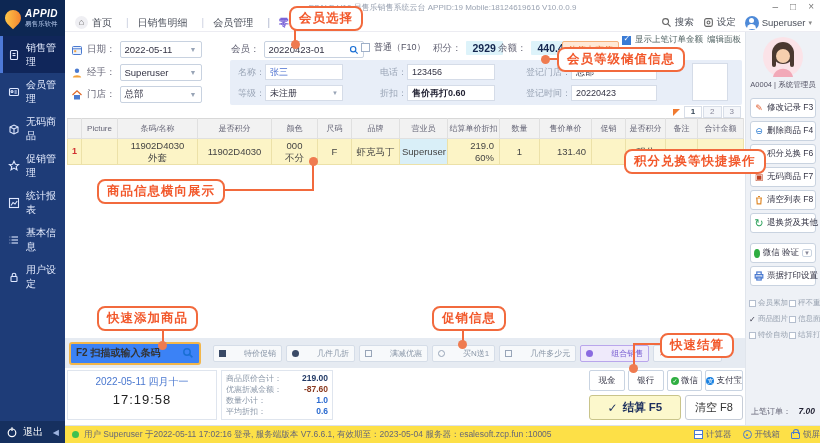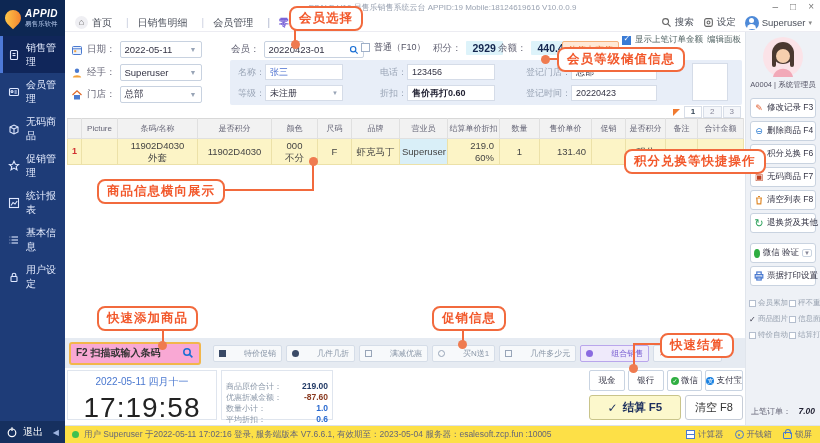--- a/index.html
+++ b/index.html
@@ -76,41 +76,41 @@
   .tbl th{background:#f2f2f2;border:1px solid #e0e0e0;border-top:1px solid #d8d8d8;font-weight:normal;
           font-size:8px;color:#667;padding:1px 0;height:20px;line-height:1.15;}
   .tbl td{background:#fcf4c6;border:1px solid #ece1a8;font-size:9.5px;color:#444;height:26px;text-align:center;padding:0 2px;line-height:1.2;}
   .tbl td.num{color:#d03030;font-weight:bold;font-size:9px;}
   .tbl td.clerk{background:#d9eff8;}
   .tbl td.r{text-align:right;padding-right:5px;}
   .two{display:block;line-height:1.25;}
 
   
   .bstrip{position:absolute;left:0;right:0;top:306px;height:30px;background:#e6ebf2;display:flex;align-items:center;}
-  .scanbox{margin-left:4px;width:132px;height:23px;background:#f9a8d4;border:2px solid #f2b64b;border-radius:3px;
+  .scanbox{margin-left:4px;width:132px;height:23px;background:#3b82f6;border:2px solid #f2b64b;border-radius:3px;
            display:flex;align-items:center;padding:0 5px;font-size:10px;font-weight:bold;color:#333;}
   .scanbox .mag{margin-left:auto;}
   .scanbox .mag svg{width:12px;height:12px;}
   .promos{display:flex;align-items:center;gap:4px;margin-left:12px;}
   .pchip{display:flex;align-items:center;gap:18px;background:#f7f9fb;border:1px solid #d5dde8;border-radius:2px;
          font-size:8px;color:#8a97a8;padding:2px 5px;cursor:pointer;white-space:nowrap;}
   .pchip.combo{background:#efeafb;border-color:#b9a6ec;color:#7a5fd2;}
   .pi{display:inline-block;width:7px;height:7px;}
   .pi.sqf{background:#3a4a66;}
   .pi.cif{background:#3a4a66;border-radius:50%;}
   .pi.sqo{border:1px solid #98a5b8;}
   .pi.cio{border:1px solid #98a5b8;border-radius:50%;}
   .pi.cpu{background:#8a6ae0;border-radius:50%;}
   .px{color:#e04030;font-weight:bold;font-size:8px;line-height:7px;}
 
   
   .daycard{position:absolute;left:2px;top:338px;width:150px;height:50px;background:#fff;border:1px solid #dfe5ee;text-align:center;}
   .daydate{color:#4a78d0;font-size:10px;margin-top:4px;}
-  .daytime{color:#222;font-size:28px;margin-top:3px;letter-spacing:1px;}
-  .sumcard{position:absolute;left:156px;top:338px;width:112px;height:50px;background:#fff;border:1px solid #dfe5ee;padding:10px 4px;}
+  .daytime{color:#222;font-size:13px;margin-top:3px;letter-spacing:1px;}
+  .sumcard{position:absolute;left:156px;top:338px;width:112px;height:50px;background:#fff;border:1px solid #dfe5ee;padding:2px 4px;}
   .srow{display:flex;justify-content:space-between;font-size:8px;color:#8a97a8;line-height:11px;}
   .srow b{font-size:8.5px;}
   .v-navy{color:#223a66;} .v-red{color:#8a3a20;} .v-blue{color:#2a6ad0;}
   .totalcard{position:absolute;left:272px;top:338px;width:248px;height:50px;background:#fff;border:1px solid #dfe5ee;}
   .banner{height:21px;background:#8283d9;color:#fff;font-size:11px;display:flex;align-items:center;justify-content:center;}
   .amountrow{position:relative;height:28px;}
   .cur{position:absolute;left:10px;top:6px;color:#8a1228;font-size:13px;font-weight:bold;}
   .amount{position:absolute;left:0;right:0;top:0;text-align:center;color:#8a1228;font-size:24px;font-weight:bold;line-height:28px;}
   .paycard{position:absolute;left:524px;top:338px;width:154px;height:50px;}
   .payrow{display:flex;gap:3px;}
@@ -141,21 +141,21 @@
   .opt{display:flex;align-items:center;gap:2px;white-space:nowrap;}
   .ocb{width:7px;height:7px;border:1px solid #b4bece;background:#fff;flex:0 0 7px;}
   .ock{color:#334;font-size:8px;line-height:7px;flex:0 0 7px;}
   .lastorder{position:absolute;left:5px;right:5px;bottom:8px;display:flex;justify-content:space-between;font-size:8px;color:#667;}
   .lastorder b{font-style:italic;color:#223;font-size:8.5px;}
 
   
   .statusbar{position:absolute;left:65px;right:0;bottom:0;height:18px;background:#fde047;border-top:1px solid #dde3ea;
              display:flex;align-items:center;font-size:8.5px;color:#667;z-index:6;}
   .gdot{width:7px;height:7px;border-radius:50%;background:#3fc050;margin:0 5px 0 7px;flex:0 0 7px;}
-  .stools{margin-left:auto;display:flex;gap:11px;padding-right:8px;align-items:flex-start;}
+  .stools{margin-left:auto;display:flex;gap:11px;align-items:flex-start;}
   .stool{display:flex;align-items:center;gap:3px;cursor:pointer;}
   .sti{width:9px;height:9px;border:1px solid #4a7ad0;display:inline-block;}
   .sti.calc{background:linear-gradient(#fff 45%,#4a7ad0 45%,#4a7ad0 55%,#fff 55%);}
   .sti.drawer{border-radius:50%;position:relative;}
   .sti.drawer:before{content:"";position:absolute;left:2.5px;top:2.5px;width:2px;height:2px;border-radius:50%;background:#4a7ad0;}
   .sti.lock{border-radius:1px;position:relative;margin-top:2px;height:7px;}
   .sti.lock:before{content:"";position:absolute;left:1px;top:-4px;width:4px;height:4px;border:1px solid #4a7ad0;border-bottom:none;border-radius:3px 3px 0 0;}
 
   
   .anno{position:absolute;z-index:50;background:#fff;border:2px solid #f26a3d;border-radius:8px;color:#f2582b;

